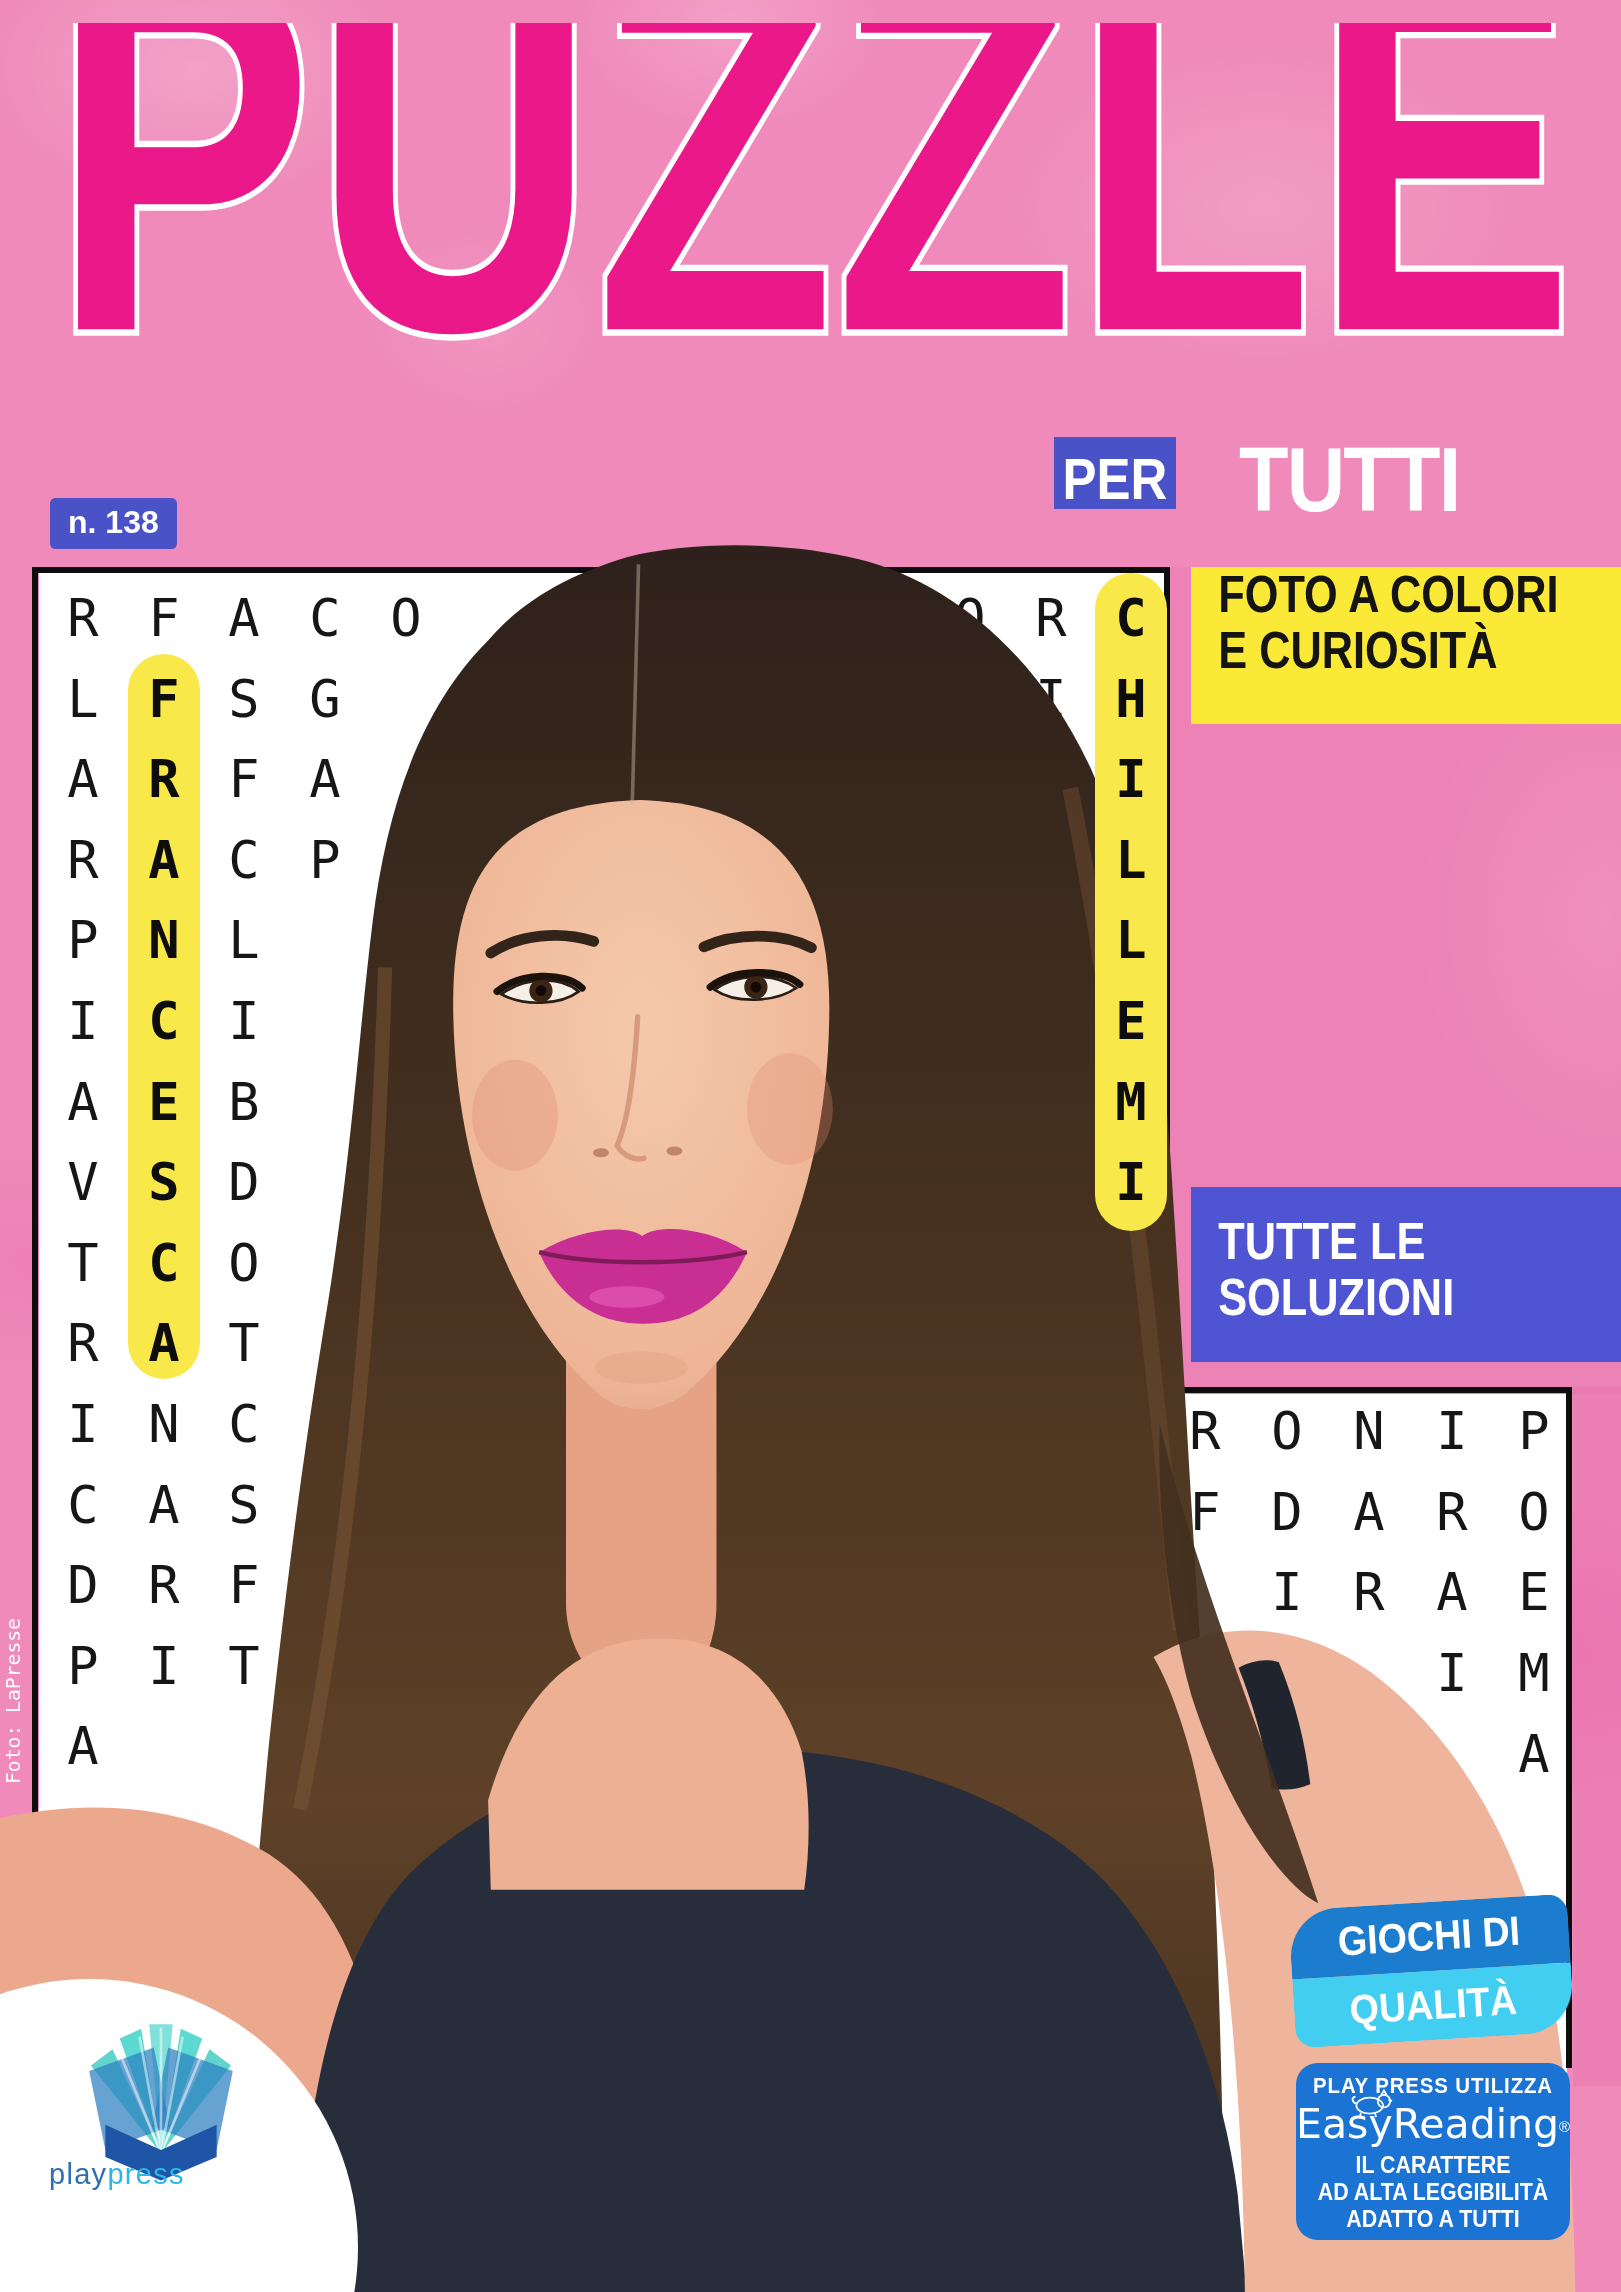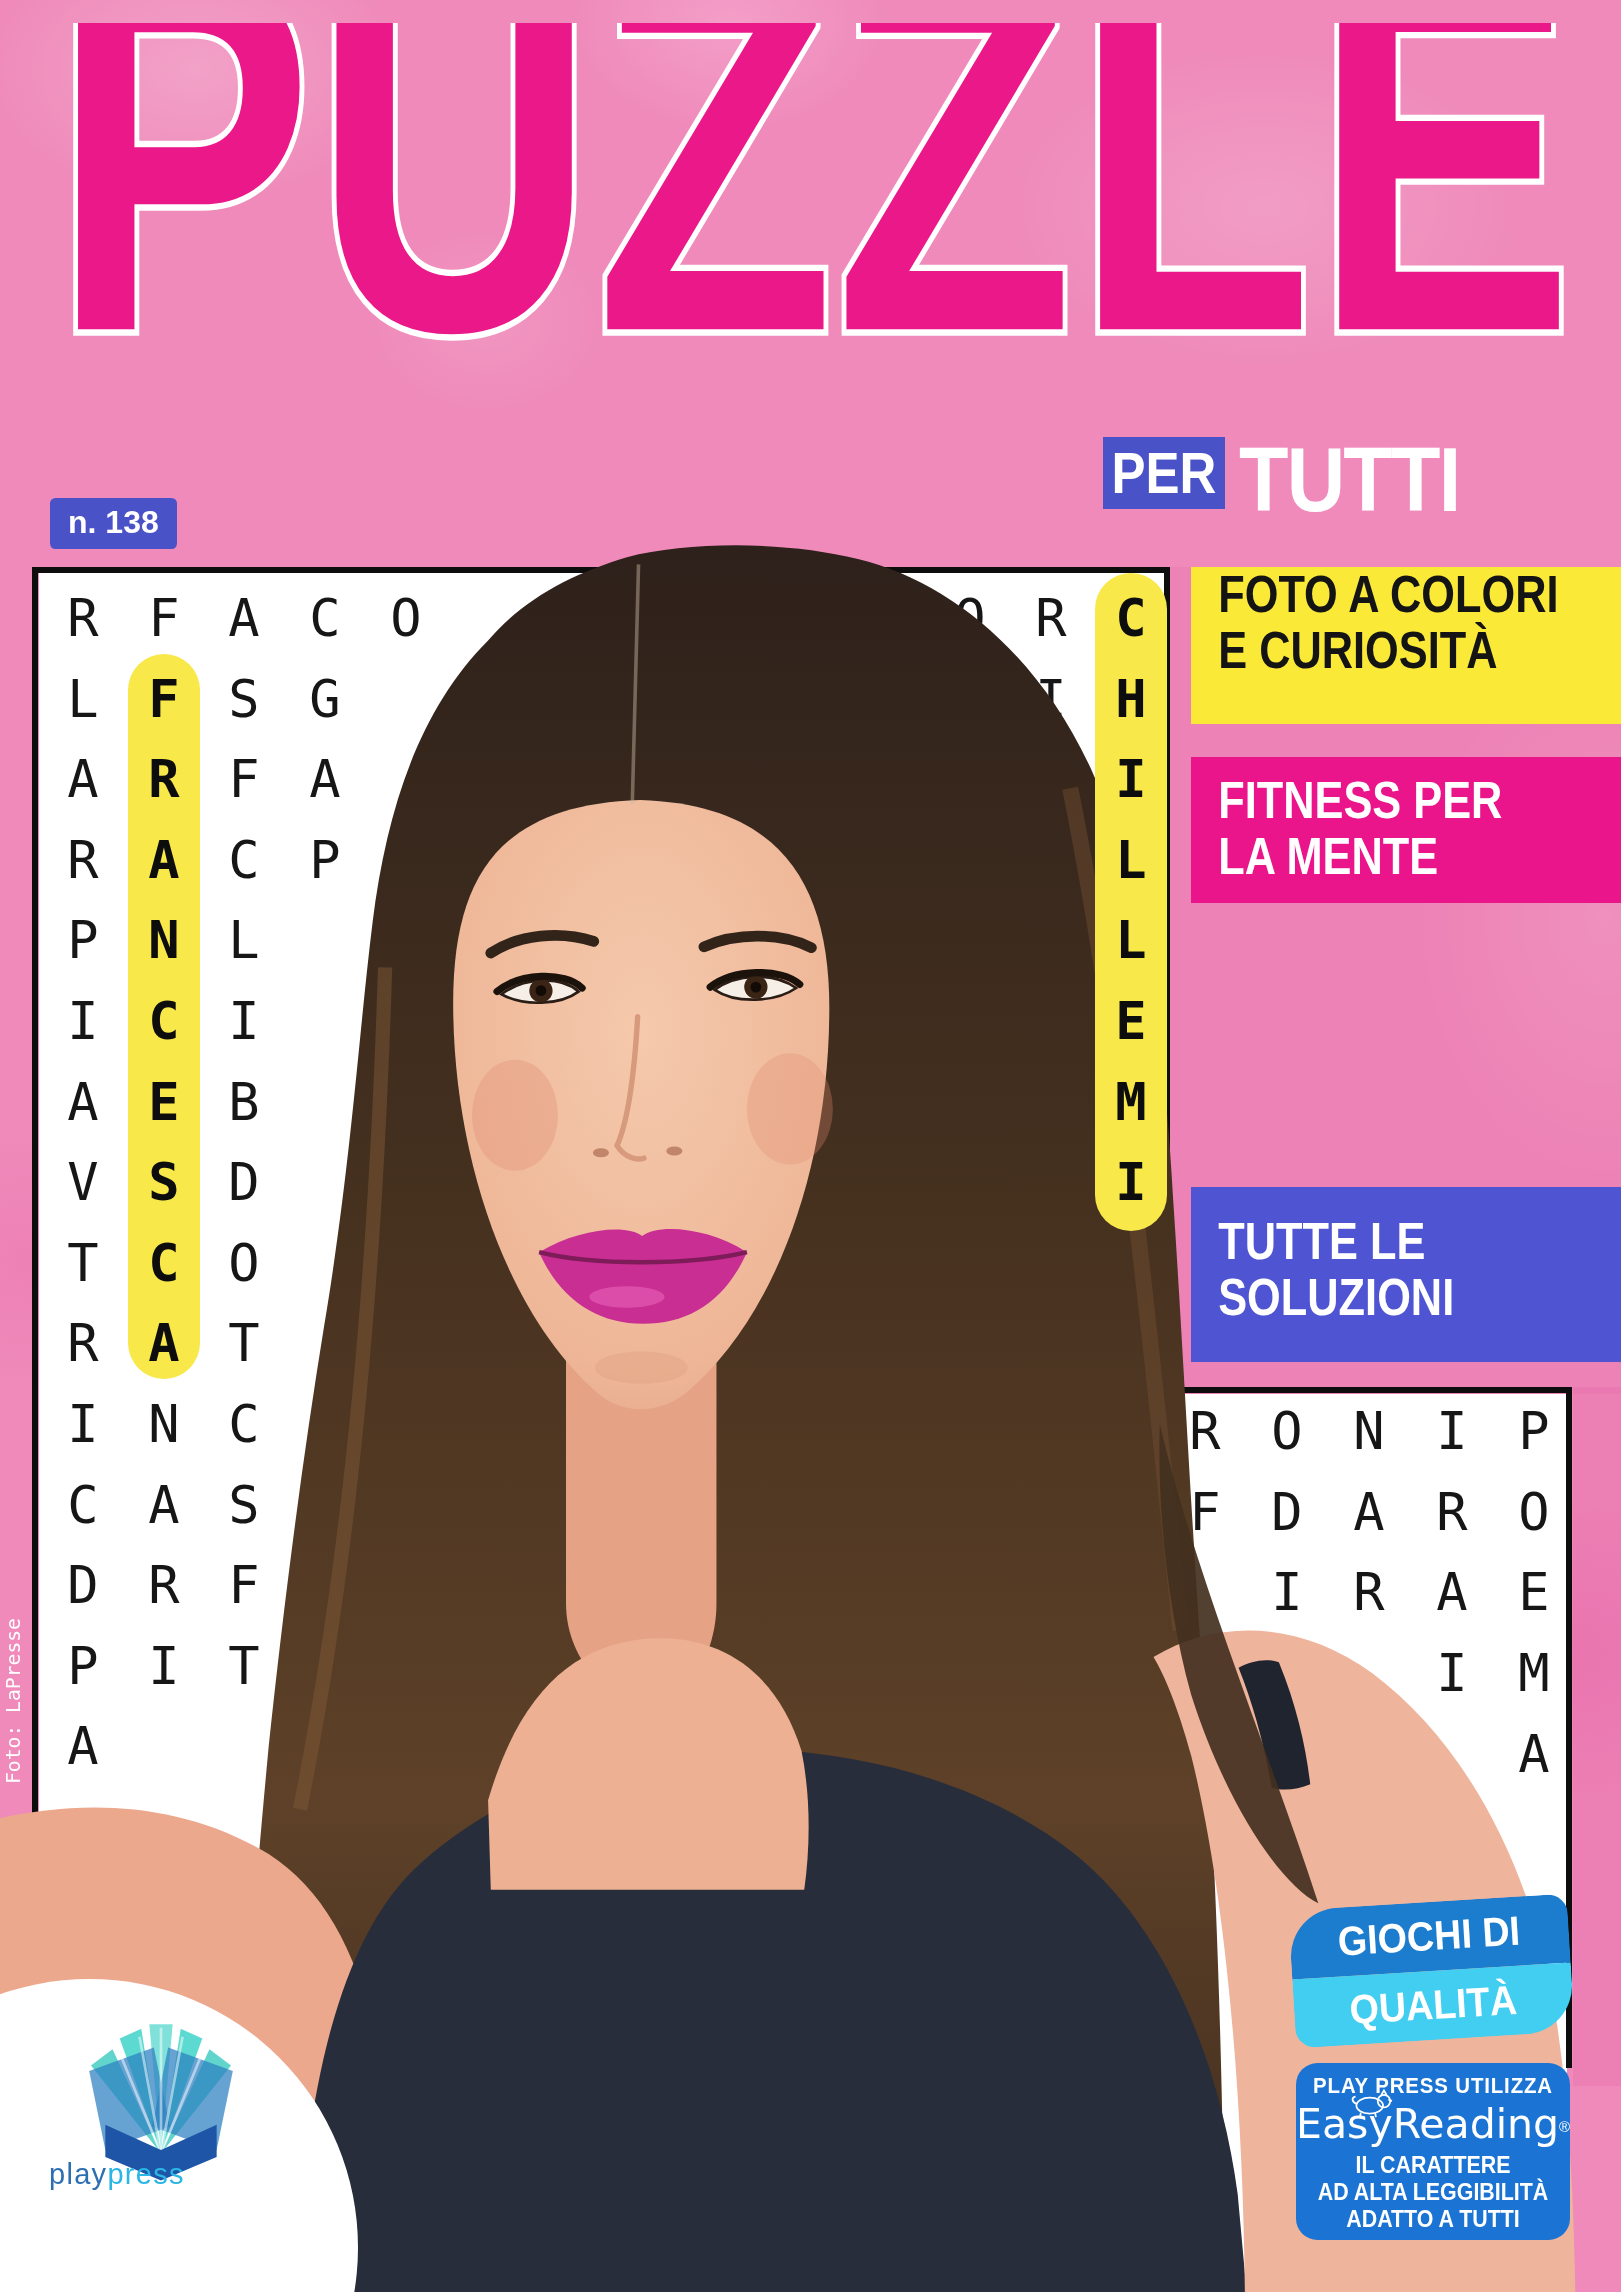--- a/index.html
+++ b/index.html
@@ -14,22 +14,22 @@
       radial-gradient(ellipse 251px 215px at 97% 72%, rgba(228,74,156,.20), transparent 70%),
       radial-gradient(ellipse 215px 179px at 2% 55%, rgba(228,74,156,.15), transparent 70%),
       radial-gradient(ellipse 179px 143px at 30% 14%, rgba(255,255,255,.10), transparent 70%);
   }
   .abs{position:absolute;}
   
   #title-svg{left:25px;top:23px;z-index:2;}
   .subtitle{left:50px;top:442px;z-index:2;color:#fff;font-weight:bold;font-size:40px;letter-spacing:0.4px;}
   .issue-badge{left:50px;top:498px;z-index:2;background:#4A52C8;color:#fff;font-weight:bold;
     font-size:32px;padding:6.3px 18px 8px 18px;border-radius:5.4px;}
-  .per-box{left:1103px;top:437px;z-index:2;width:122px;height:72px;background:#4A52C8;
-    display:flex;align-items:center;justify-content:center;}
+  .per-box{left:1054px;top:437px;z-index:2;width:122px;height:72px;background:#4A52C8;
+    display:flex;align-items:flex-end;justify-content:center;}
   .per-box span{color:#fff;font-weight:bold;font-size:51px;transform:scaleY(1.12);}
   .tutti{left:1239px;top:428px;z-index:2;color:#fff;font-weight:bold;font-size:81px;
     transform:scaleY(1.12);transform-origin:left top;letter-spacing:-1.8px;}
   
   .ws-white-main{left:39px;top:573px;width:1126px;height:1720px;background:#fff;z-index:2;}
   .ws-white-br{left:1171px;top:1394px;width:396px;height:899px;background:#fff;z-index:2;}
   .bar{background:#0d0d0d;z-index:2;}
   #bar-top{left:32px;top:567px;width:1138px;height:6.3px;}
   #bar-left{left:32px;top:567px;width:6.3px;height:1272px;}
   #bar-right-main{left:1164px;top:567px;width:6.3px;height:827px;}
@@ -277,24 +277,20 @@
       <span class="grid-letter hl" style="left: 164px; top: 1182px;">S</span>
       <span class="grid-letter hl" style="left: 1131px; top: 1182px;">I</span>
       <span class="grid-letter hl" style="left: 164px; top: 1263px;">C</span>
       <span class="grid-letter hl" style="left: 164px; top: 1343px;">A</span>
     </div>
 
   <div class="banner" id="banner-1">
     <span class="bl">FOTO A COLORI</span>
     <span class="bl">E CURIOSITÀ</span>
   </div>
-  <div class="banner" id="banner-2">
-    <span class="bl">FITNESS PER</span>
-    <span class="bl">LA MENTE</span>
-  </div>
   <div class="banner" id="banner-4">
     <span class="bl">TUTTE LE</span>
     <span class="bl">SOLUZIONI</span>
   </div>
 
   <div class="abs quality-badge">
     <div class="quality-top">
       <span>GIOCHI DI</span>
     </div>
     <div class="quality-bottom">

